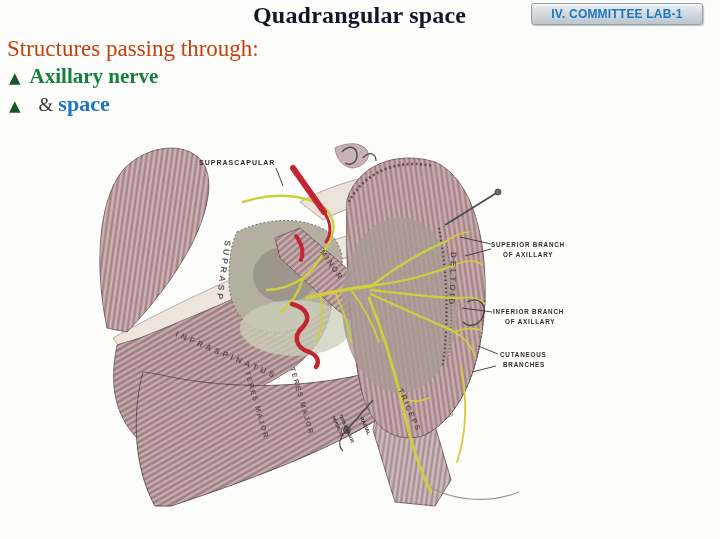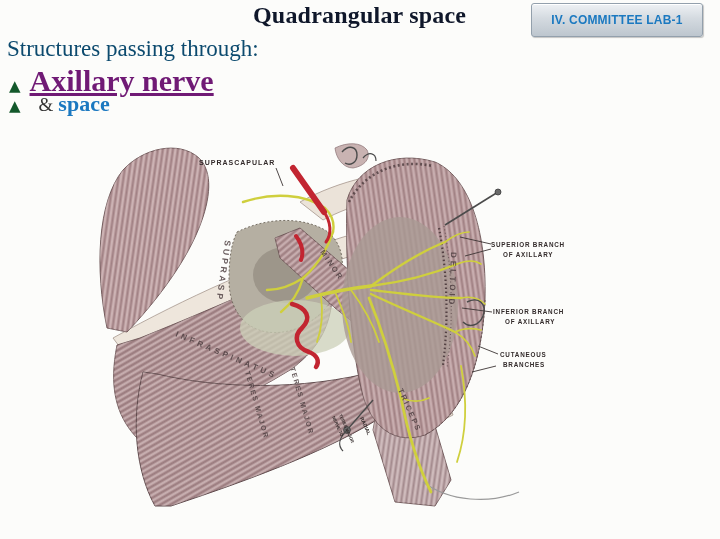--- a/index.html
+++ b/index.html
@@ -5,36 +5,36 @@
   * { margin:0; padding:0; box-sizing:border-box; }
   html,body { width:720px; height:539px; }
   body { background:#fcfcfa; position:relative; overflow:hidden;
          font-family:"Liberation Serif", serif; }
 
   .slide { position:absolute; inset:0; }
 
   .title { position:absolute; left:253px; top:2px; font-size:24px; font-weight:700;
            color:#0f172a; letter-spacing:0.2px; }
 
-  .badge { position:absolute; left:531px; top:3px; width:172px; height:34px;
+  .badge { position:absolute; left:531px; top:3px; width:172px; height:22px;
            background:linear-gradient(180deg,#eef1f4 0%,#d4dae0 45%,#bdc6ce 100%);
            border:1px solid #93a0ac; border-radius:3px;
            box-shadow: inset 0 1px 0 #ffffff, 1px 1px 1px rgba(0,0,0,0.22);
            display:flex; align-items:center; justify-content:center;
            font-family:"Liberation Sans", sans-serif; font-size:12px; font-weight:700;
            color:#1b79c0; letter-spacing:0.2px; white-space:nowrap; }
 
-  .heading { position:absolute; left:7px; top:36px; font-size:23px; color:#0c4a6e; }
+  .heading { position:absolute; left:7px; top:36px; font-size:23px; color:#c2410c; }
 
   .bullet-row { position:absolute; left:9px; display:flex; align-items:baseline; }
   .bullet-row.b1 { top:64px; }
   .bullet-row.b2 { top:91px; }
   .marker { font-family:"DejaVu Sans", sans-serif; font-size:15px; color:#13582b;
             margin-right:9px; }
-  .green-text  { font-size:30px; font-weight:700; color:#701a75;text-decoration:underline; }
+  .green-text  { font-size:21px; font-weight:700; color:#15803d; }
   .artery-text { font-size:22px; font-weight:700; color:#c92525; }
   .amp         { font-size:19px; color:#333333; padding:0 5px 0 9px; }
   .vein-text   { font-size:22px; font-weight:700; color:#1b78c0; }
 
   .figure-wrap { position:absolute; left:95px; top:140px; width:570px; height:370px; }
   svg text { font-family:"Liberation Sans", sans-serif; }
   .anno  { fill:#332b2b; font-weight:700; }
   .mlabel{ fill:#4f4042; font-weight:600; opacity:0.85; }
 </style>
 </head>

